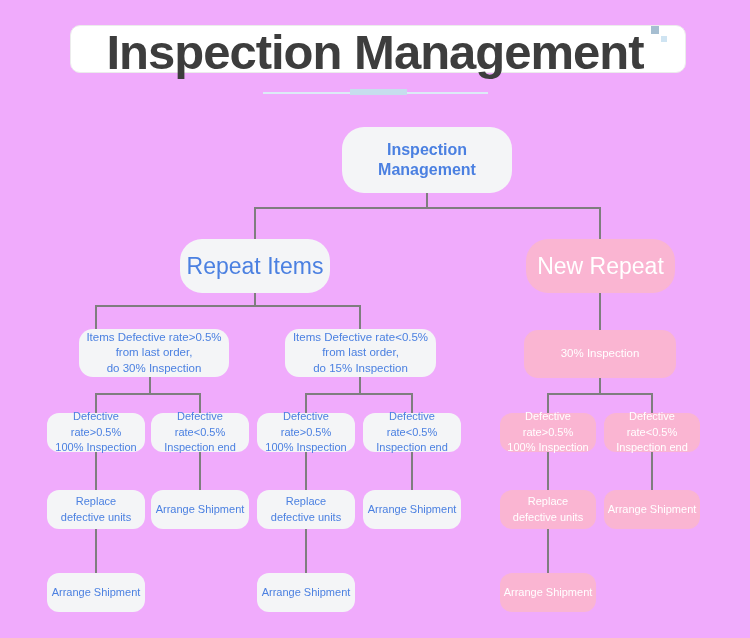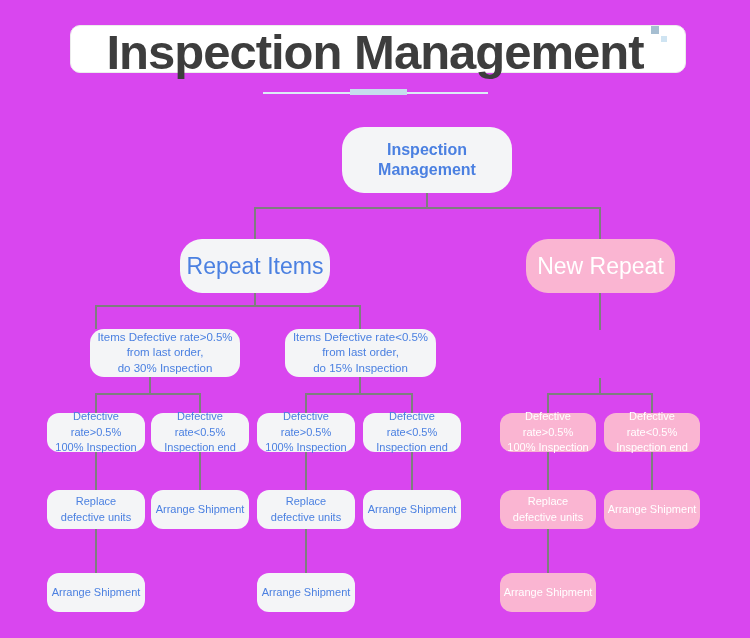--- a/index.html
+++ b/index.html
@@ -1,17 +1,17 @@
 <!DOCTYPE html>
 <html><head>
 <meta charset="utf-8">
 <style>
   html,body{margin:0;padding:0;background:#fff;}
   body{font-family:"Liberation Sans","DejaVu Sans",sans-serif;}
-  .canvas{position:relative;width:750px;height:638px;background:#d946ef;overflow:hidden;}
+  .canvas{position:relative;width:750px;height:638px;background:#f0abfc;overflow:hidden;}
 
   
   .title-card{position:absolute;left:70px;top:25px;width:614px;height:46px;
     background:#fff;border:1px solid #ececec;border-radius:10px;}
   .big-title{position:absolute;left:0;top:26px;width:750px;text-align:center;
     font-size:49px;font-weight:bold;letter-spacing:-1px;color:#3d3d3d;line-height:1.1;white-space:nowrap;}
   .sq1{position:absolute;left:651px;top:26px;width:8px;height:8px;background:#a6bed1;}
   .sq2{position:absolute;left:661px;top:36px;width:6px;height:6px;background:#cfe4f2;}
   .underline-thin{position:absolute;left:263px;top:92px;width:225px;height:2px;background:#dcebf6;}
   .underline-thick{position:absolute;left:350px;top:89px;width:57px;height:6px;background:#c6dded;}
@@ -79,26 +79,27 @@
   <div class="cv" style="left:95px;top:529px;height:44px"></div>
   <div class="cv" style="left:305px;top:529px;height:44px"></div>
   <div class="cv" style="left:547px;top:529px;height:44px"></div>
 
   <div class="node big" style="left:342px;top:127px;width:170px;height:66px">Inspection
 Management</div>
 
   <div class="node l2" style="left:180px;top:239px;width:150px;height:54px">Repeat Items</div>
   <div class="node l2 pink" style="left:526px;top:239px;width:149px;height:54px">New Repeat</div>
 
-  <div class="node l3" style="left:90px;top:329px;width:150px;height:48px">Items Defective rate&gt;0.5%
+  <div class="node l3" style="left:79px;top:329px;width:150px;height:48px">Items Defective rate&gt;0.5%
 from last order,
 do 30% Inspection</div>
   <div class="node l3" style="left:285px;top:329px;width:151px;height:48px">Items Defective rate&lt;0.5%
 from last order,
 do 15% Inspection</div>
+  <div class="node l3 pink" style="left:524px;top:330px;width:152px;height:48px">30% Inspection</div>
 
   <div class="node sm" style="left:47px;top:413px;width:98px;height:39px">Defective rate&gt;0.5%
 100% Inspection</div>
   <div class="node sm" style="left:151px;top:413px;width:98px;height:39px">Defective rate&lt;0.5%
 Inspection end</div>
   <div class="node sm" style="left:257px;top:413px;width:98px;height:39px">Defective rate&gt;0.5%
 100% Inspection</div>
   <div class="node sm" style="left:363px;top:413px;width:98px;height:39px">Defective rate&lt;0.5%
 Inspection end</div>
   <div class="node sm pink" style="left:500px;top:413px;width:96px;height:39px">Defective rate&gt;0.5%

